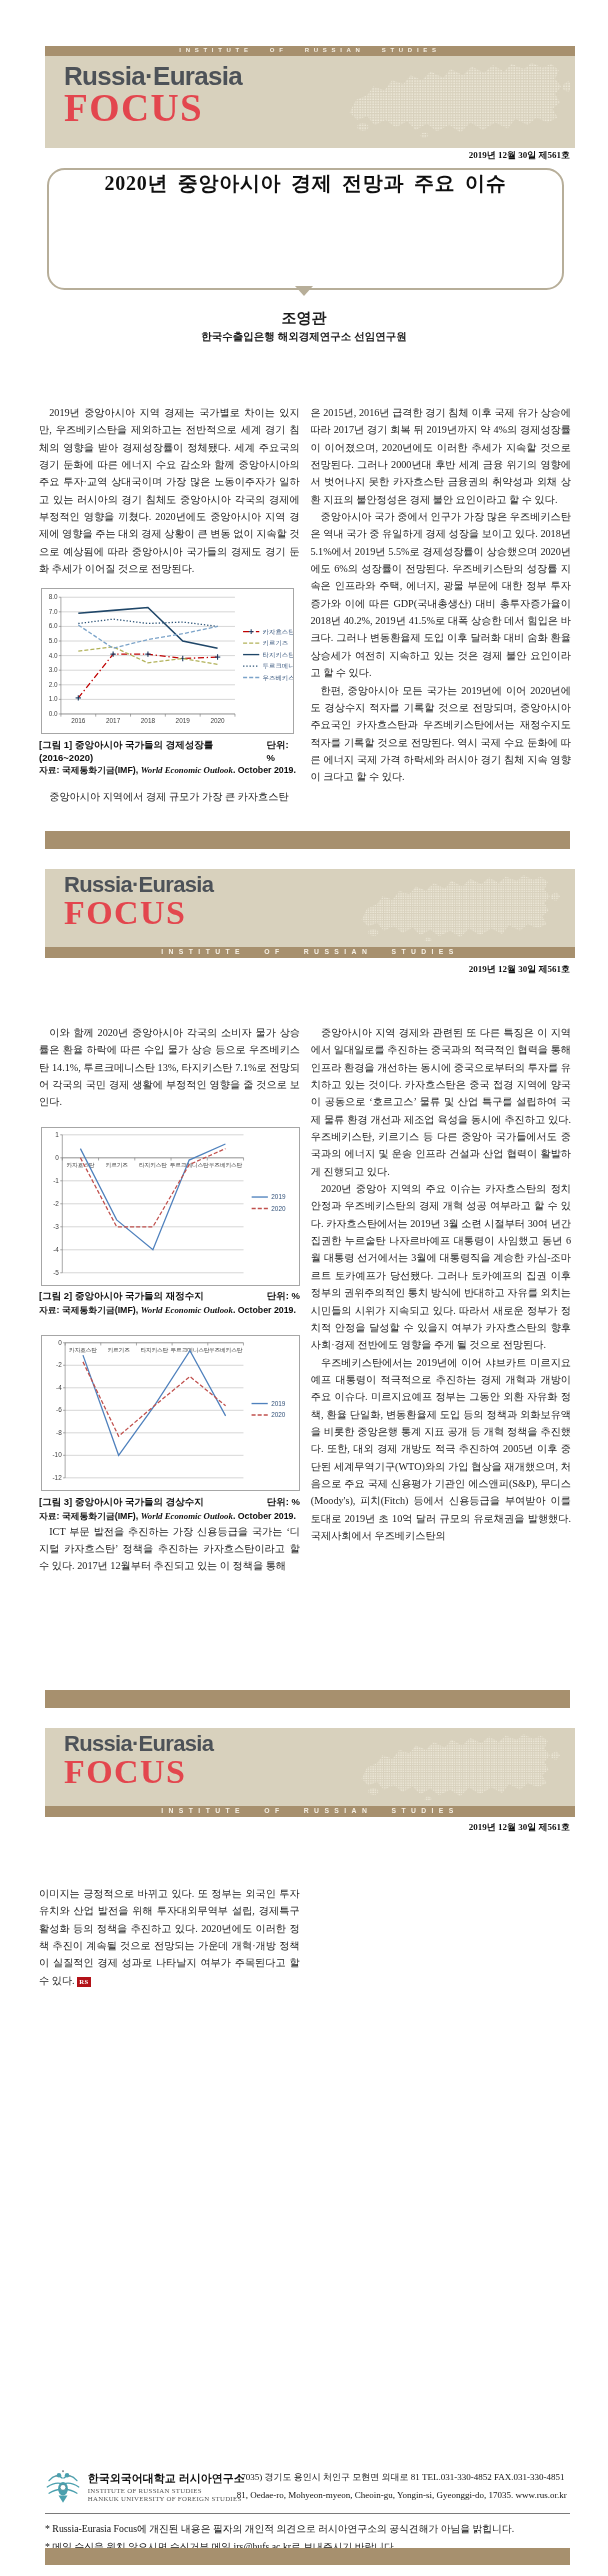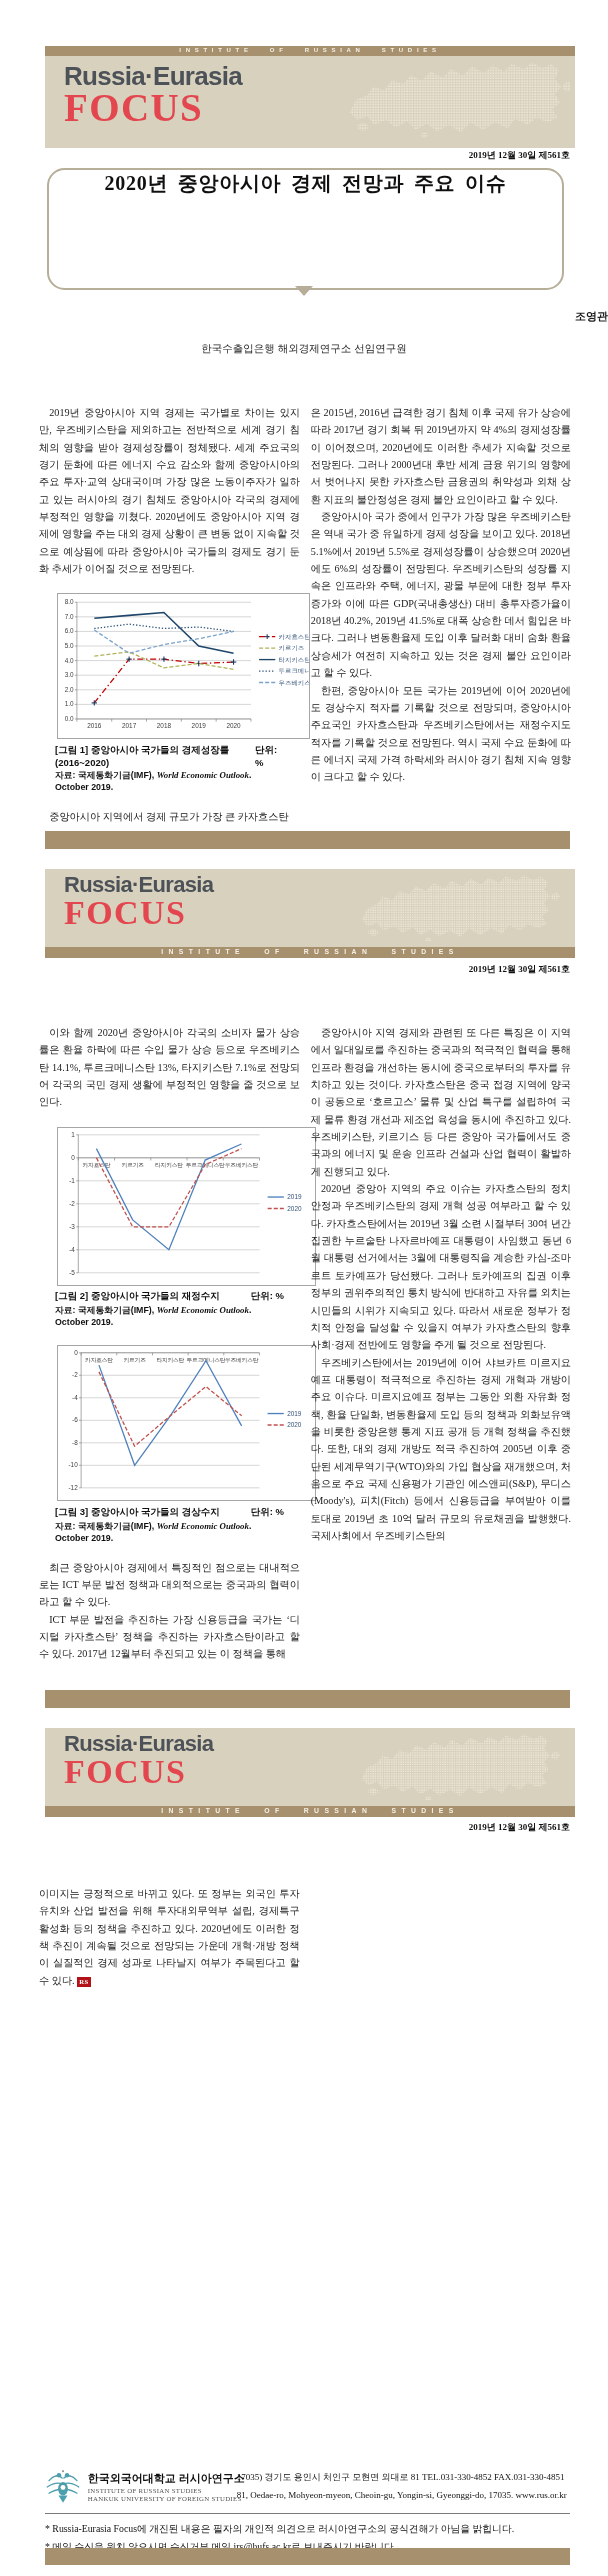--- a/index.html
+++ b/index.html
@@ -37,35 +37,35 @@
   
   .title-box{position:absolute;left:47px;top:168px;width:513px;height:118px;
              border:2px solid #b7ae99;border-radius:17.6px;
              display:flex;justify-content:center;}
   .title-box h1{margin:0;font-size:20px;font-weight:bold;color:#101010;
                 font-family:"Liberation Serif",serif;letter-spacing:0.7px;word-spacing:4px;}
   .title-pointer{position:absolute;left:295px;top:286px;width:0;height:0;
                  border-left:9.5px solid transparent;border-right:9.5px solid transparent;
                  border-top:10.8px solid #b7ae99;}
   .author{position:absolute;left:0;top:309px;width:608px;text-align:center;color:#1c1c1c;}
-  .author-name{font-family:Liberation Sans, sans-serif;font-weight:bold;font-size:11px;text-align:right;}
-  .author-affil{font-family:"Liberation Sans",sans-serif;font-weight:normal;font-size:10.5px;margin-top:18px;}
+  .author-name{font-family:Liberation Sans, sans-serif;font-weight:bold;font-size:15px;}
+  .author-affil{font-family:"Liberation Sans",sans-serif;font-weight:bold;font-size:10.5px;margin-top:2px;}
 
   
   .cols{position:absolute;left:39px;width:532px;display:flex;gap:10.8px;overflow:hidden;}
   #cols1{top:404px;height:427px;}
   #cols2{top:1024px;height:665px;}
   #cols3{top:1885px;height:162px;}
   .col{width:261px;}
   .col p{margin:0;text-align:justify;font-size:10.2px;line-height:1.7;color:#1a1a1a;
          font-family:"Liberation Serif",serif;}
   .col p.indent{text-indent:1em;}
 
   
-  .figure{margin:16px;}
+  .figure{margin:0;}
   .chart-box{border:0.7px solid #a6a6a6;background:#fff;margin-left:2px;}
   .cb0{width:251px;margin-top:10.8px;}
   .cb1{width:257px;margin-top:16px;}
   .cb2{width:257px;margin-top:17.6px;}
   .chart-box svg{display:block;}
   .figcap{display:flex;justify-content:space-between;align-items:baseline;margin-top:4.7px;
           font-family:"Liberation Sans",sans-serif;font-weight:bold;font-size:9.5px;color:#101010;}
   .figsrc{margin-top:2px;font-family:"Liberation Sans",sans-serif;font-weight:bold;
           font-size:8.8px;color:#101010;}
   .src-title{font-style:italic;font-family:"Liberation Serif",serif;}
@@ -340,21 +340,20 @@
               <line x1="310" y1="117" x2="334" y2="117" stroke="#c0504d" stroke-width="2" stroke-dasharray="6,3"></line>
               <text x="339" y="120" font-size="9.5" fill="#33527a" font-family="&quot;Liberation Sans&quot;,sans-serif">2020</text>
             </svg>
         </div>
         <figcaption class="figcap">
           <span>[그림 3] 중앙아시아 국가들의 경상수지</span>
           <span class="unit">단위: %</span>
         </figcaption>
         <div class="figsrc"><span>자료: 국제통화기금(IMF), </span><span class="src-title">World Economic Outlook</span><span>. October 2019.</span></div>
       </figure>
-      <p class="indent tailp">최근 중앙아시아 경제에서 특징적인 점으로는 대내적으로는 ICT 부문 발전 정책과 대외적으로는 중국과의 협력이라고 할 수 있다.</p>
       <p class="indent">ICT 부문 발전을 추진하는 가장 신용등급을 국가는 ‘디지털 카자흐스탄’ 정책을 추진하는 카자흐스탄이라고 할 수 있다. 2017년 12월부터 추진되고 있는 이 정책을 통해</p>
     </div>
     <div class="col">
       <p class="indent">중앙아시아 지역 경제와 관련된 또 다른 특징은 이 지역에서 일대일로를 추진하는 중국과의 적극적인 협력을 통해 인프라 환경을 개선하는 동시에 중국으로부터의 투자를 유치하고 있는 것이다. 카자흐스탄은 중국 접경 지역에 양국이 공동으로 ‘호르고스’ 물류 및 산업 특구를 설립하여 국제 물류 환경 개선과 제조업 육성을 동시에 추진하고 있다. 우즈베키스탄, 키르기스 등 다른 중앙아 국가들에서도 중국과의 에너지 및 운송 인프라 건설과 산업 협력이 활발하게 진행되고 있다.</p>
       <p class="indent">2020년 중앙아 지역의 주요 이슈는 카자흐스탄의 정치 안정과 우즈베키스탄의 경제 개혁 성공 여부라고 할 수 있다. 카자흐스탄에서는 2019년 3월 소련 시절부터 30여 년간 집권한 누르술탄 나자르바예프 대통령이 사임했고 동년 6월 대통령 선거에서는 3월에 대통령직을 계승한 카심-조마르트 토카예프가 당선됐다. 그러나 토카예프의 집권 이후 정부의 권위주의적인 통치 방식에 반대하고 자유를 외치는 시민들의 시위가 지속되고 있다. 따라서 새로운 정부가 정치적 안정을 달성할 수 있을지 여부가 카자흐스탄의 향후 사회·경제 전반에도 영향을 주게 될 것으로 전망된다.</p>
       <p class="indent">우즈베키스탄에서는 2019년에 이어 샤브카트 미르지요예프 대통령이 적극적으로 추진하는 경제 개혁과 개방이 주요 이슈다. 미르지요예프 정부는 그동안 외환 자유화 정책, 환율 단일화, 변동환율제 도입 등의 정책과 외화보유액을 비롯한 중앙은행 통계 지표 공개 등 개혁 정책을 추진했다. 또한, 대외 경제 개방도 적극 추진하여 2005년 이후 중단된 세계무역기구(WTO)와의 가입 협상을 재개했으며, 처음으로 주요 국제 신용평가 기관인 에스앤피(S&amp;P), 무디스(Moody's), 피치(Fitch) 등에서 신용등급을 부여받아 이를 토대로 2019년 초 10억 달러 규모의 유로채권을 발행했다. 국제사회에서 우즈베키스탄의</p>
     </div>
   </section>
 
   <div class="sep sep2"></div>

